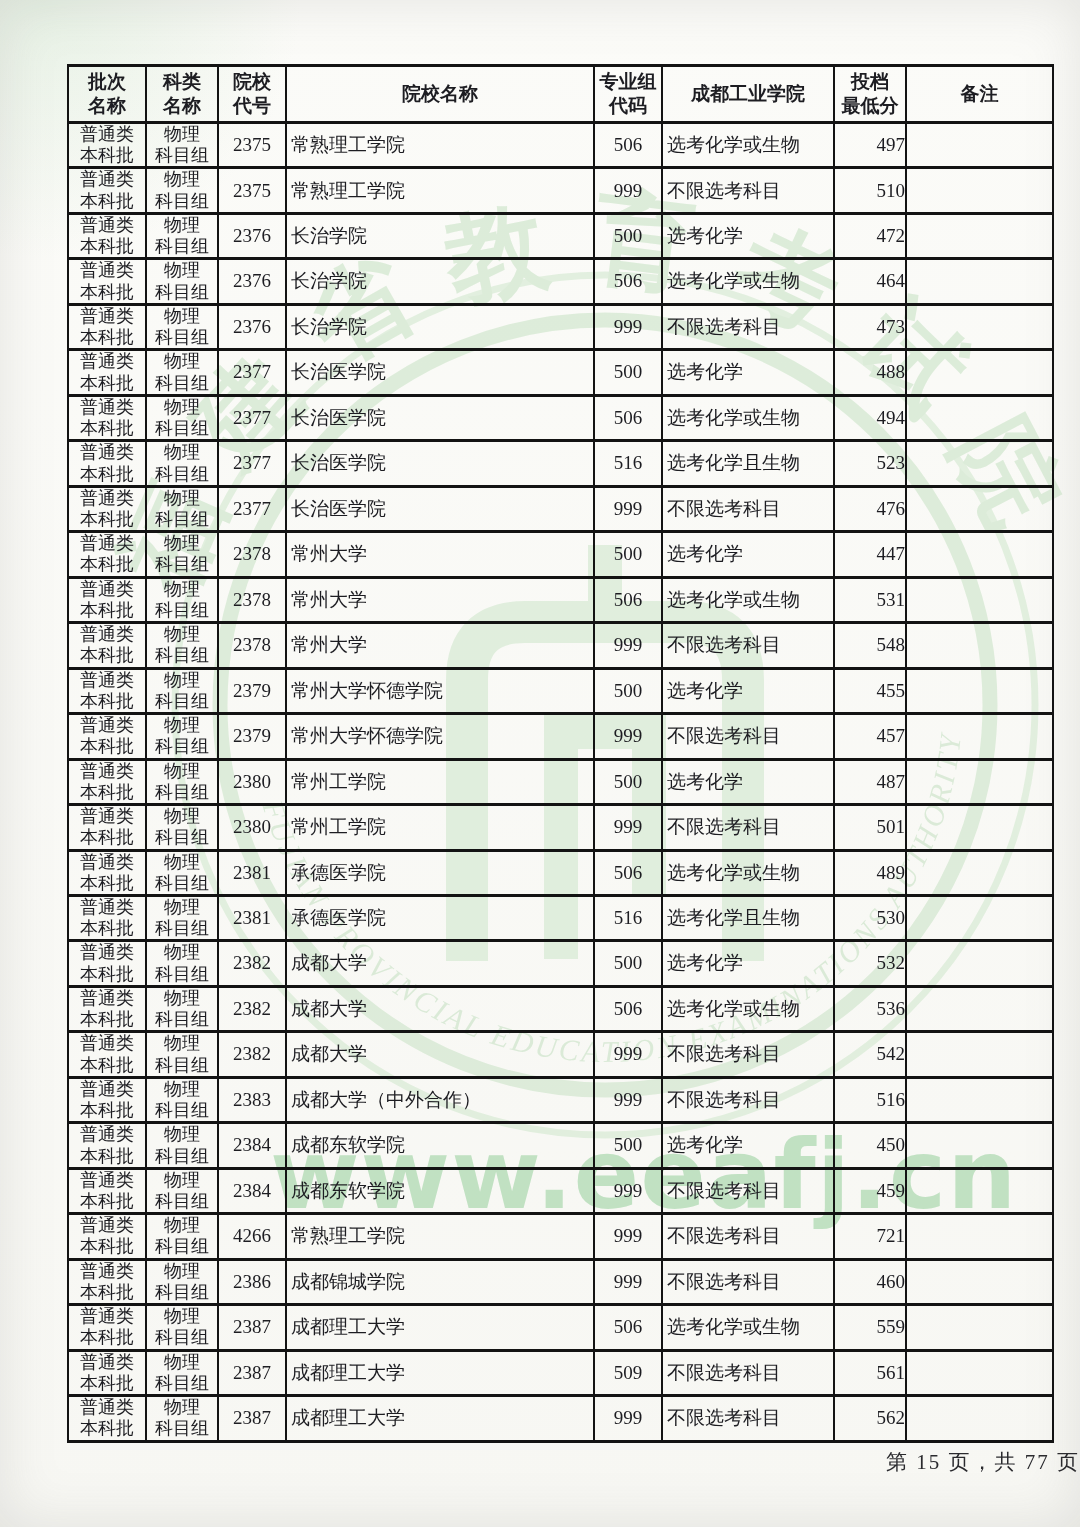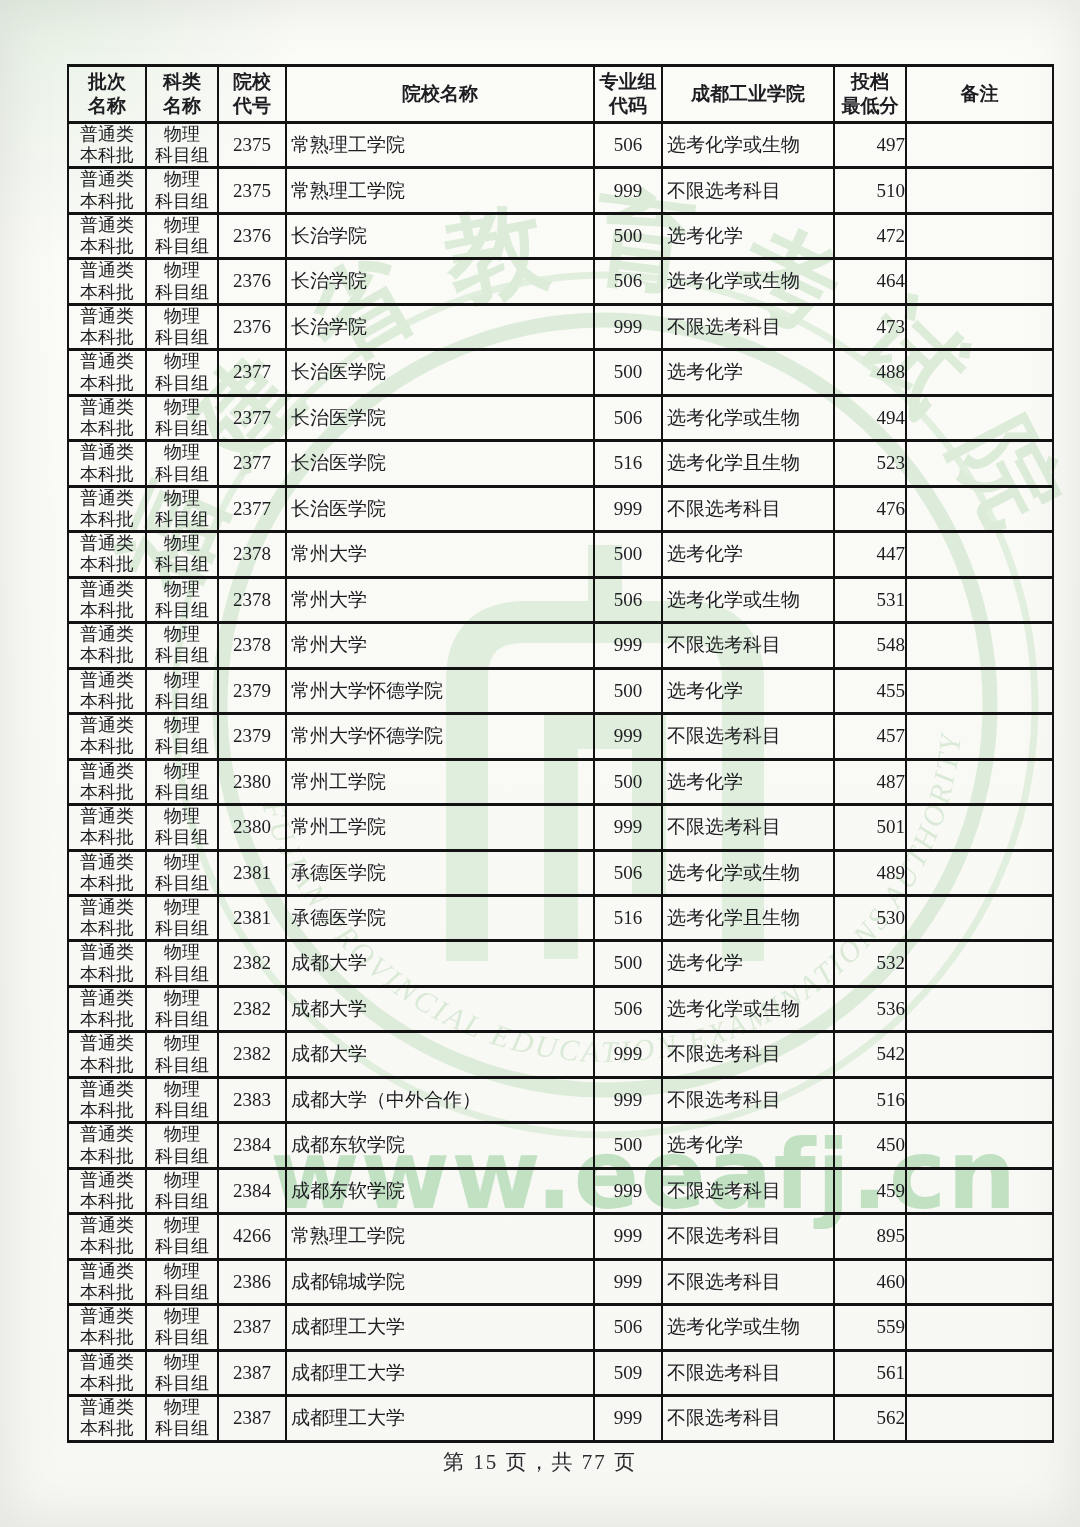--- a/index.html
+++ b/index.html
@@ -72,21 +72,21 @@
   td.c-center { text-align: center; }
   td.c-left   { text-align: left; }
   td.c-right  { text-align: right; padding-right: 0; }
   td.pre      { white-space: pre-line; font-size: 18px; }
   
   .footer {
     position: absolute;
     left: 0; top: 1448px;
     width: 1080px;
     z-index: 2;
-    text-align: center;
+    text-align: right;
     font-size: 21px;
     letter-spacing: 2px;
     color: #2a2a2e;
   }
 </style>
 </head>
 <body>
 
 <div class="page">
 
@@ -457,21 +457,21 @@
 
   <tr>
     <td class="c-center pre">普通类
 本科批</td>
     <td class="c-center pre">物理
 科目组</td>
     <td class="c-center">4266</td>
     <td class="c-left">常熟理工学院</td>
     <td class="c-center">999</td>
     <td class="c-left">不限选考科目</td>
-    <td class="c-right">895</td>
+    <td class="c-right">721</td>
     <td></td>
   </tr>
 
   <tr>
     <td class="c-center pre">普通类
 本科批</td>
     <td class="c-center pre">物理
 科目组</td>
     <td class="c-center">2386</td>
     <td class="c-left">成都锦城学院</td>

